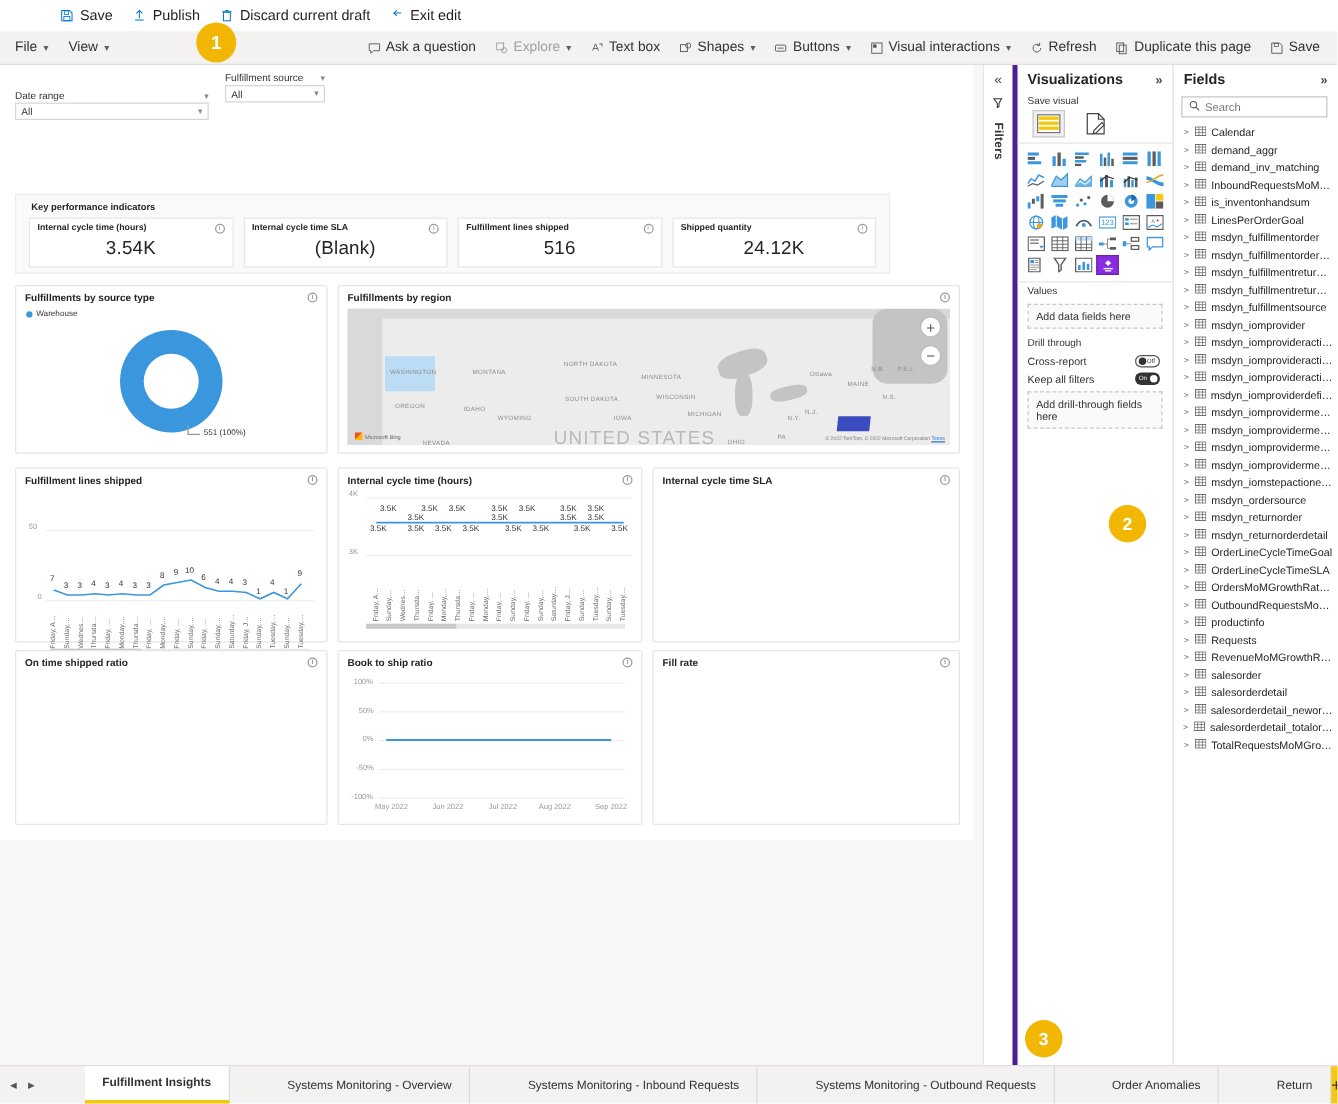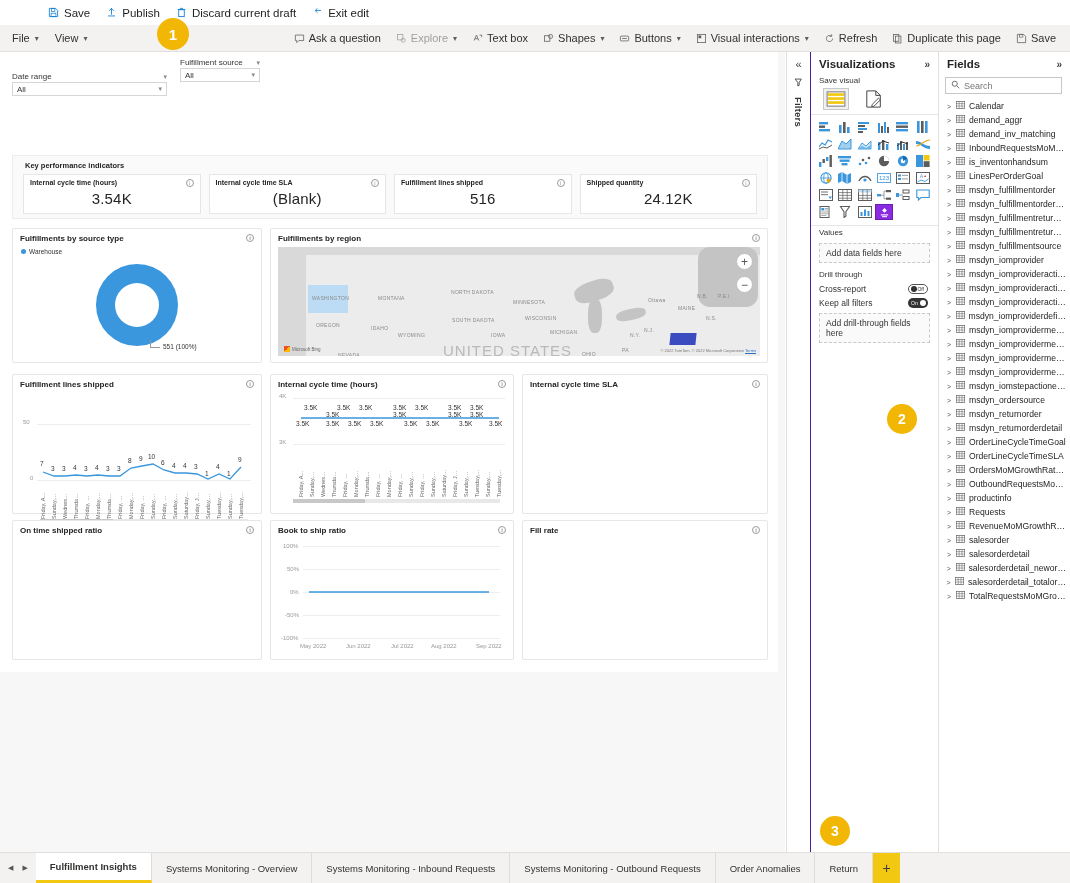--- a/index.html
+++ b/index.html
@@ -123,21 +123,21 @@
   .xtick {
     position:absolute; font-size:5.5px; color:#666; writing-mode:vertical-rl;
     transform:rotate(180deg); white-space:nowrap; height:34px; overflow:hidden;
   }
   .scrollbar { position:absolute; height:4px; background:#e8e8e8; }
   .scrollthumb { position:absolute; height:4px; background:#c8c8c8; }
 
   
   .vizpane {
     position:absolute; left:810px; top:52px; width:128px; height:800px;
-    background:#ffffff; border-left:1px solid #4c1d95;
+    background:#ffffff; border-left:4px solid #4c1d95;
   }
   .pane-rail {
     position:absolute; left:786px; top:52px; width:24px; height:800px;
     background:#fff; border-left:1px solid #e1dfdd;
     display:flex; flex-direction:column; align-items:center; padding-top:6px; gap:7px;
   }
   .rail-ic { font-size:11px; color:#444; cursor:pointer; }
   .rail-txt {
     writing-mode:vertical-rl; font-size:9.5px; color:#333; font-weight:bold; letter-spacing:.2px;
   }
@@ -194,21 +194,21 @@
   .tblic { width:9px; height:8px; flex:none; }
 
   
   .tabbar {
     position:absolute; left:0; bottom:0; width:1070px; height:31px;
     background:#f3f2f1; border-top:1px solid #e1dfdd; display:flex; align-items:stretch;
   }
   .navarrows { display:flex; align-items:center; gap:9px; padding:0 8px; color:#555; font-size:7px; }
   .ptab {
     display:flex; align-items:center; padding:0 14px; font-size:9.5px;
-    color:#323130; border-right:1px solid #dcdcdc; cursor:pointer; white-space:nowrap;
+    color:#323130; border-right:1px solid #dcdcdc; cursor:pointer; white-space:nowrap;margin-left:32px;
   }
   .ptab.active {
     background:#ffffff; font-weight:bold; border-bottom:3px solid #f2c811;
   }
   .addtab {
     width:27px; background:#f2c811; display:flex; align-items:center;
     justify-content:center; font-size:14px; color:#3b3b3b; cursor:pointer;
   }
 
   
@@ -385,21 +385,21 @@
       <div class="sl-label">
         <span>Fulfillment source</span>
         <span class="chev">▾</span>
       </div>
       <div class="sl-box">
         <span>All</span>
         <span class="chev">▾</span>
       </div>
     </div>
 
-    <div class="kpi-group" style="left:12px; top:103px; width:756px; height:64px;">
+    <div class="kpi-group" style="left:12px; top:103px; width:700px; height:64px;">
       <div class="kpi-group-title">Key performance indicators</div>
       <div class="kpi-row">
         <div class="kpi">
           <div class="kpi-head">
             <span class="kpi-label">Internal cycle time (hours)</span>
             <span class="info-ic">i</span>
           </div>
           <div class="kpi-val">3.54K</div>
         </div>
         <div class="kpi">

